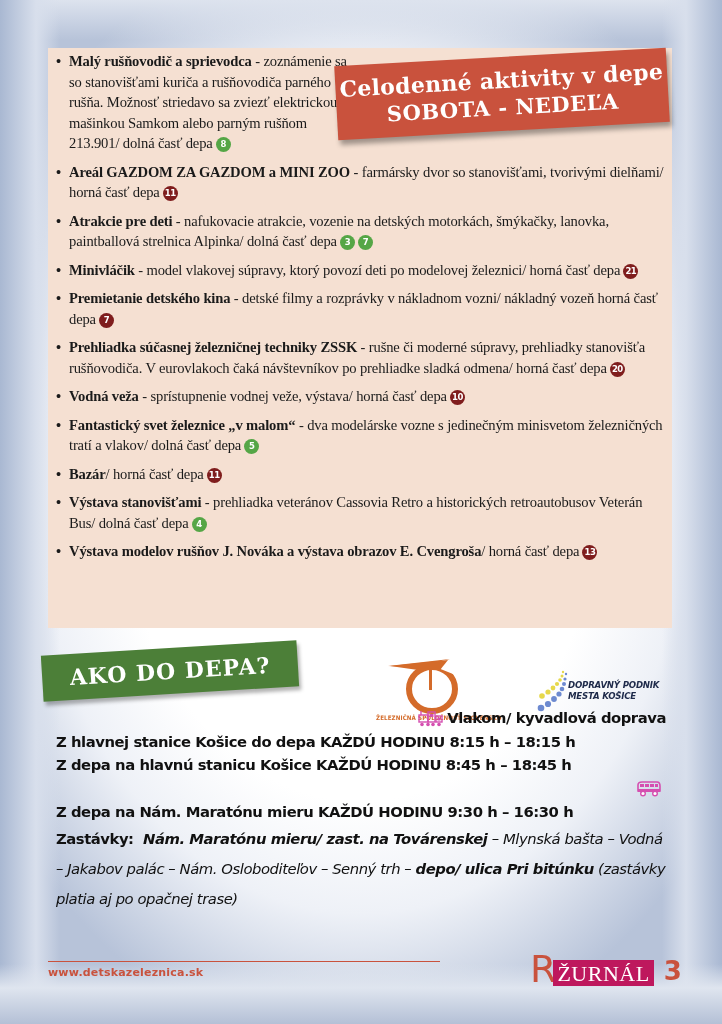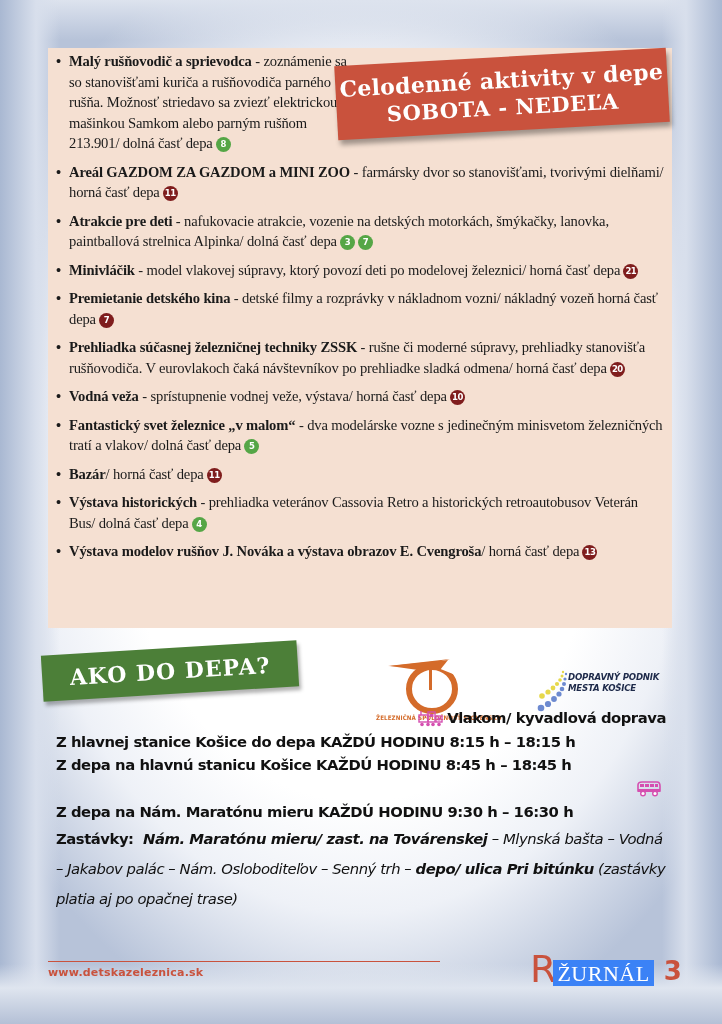--- a/index.html
+++ b/index.html
@@ -75,21 +75,21 @@
   .zssk-logo { position: absolute; left: 376px; top: 656px; width: 116px; height: 70px; }
   .zssk-logo svg { position: absolute; left: 12px; top: 0; }
   .zssk-text {
     position: absolute; left: 0; top: 58px; width: 130px;
     color: #d46b2a; font-family: "DejaVu Sans Condensed", "DejaVu Sans", sans-serif; font-weight: bold;
     font-size: 6.2px; letter-spacing: 0.1px; white-space: nowrap;
   }
   .dpmk-logo { position: absolute; left: 532px; top: 668px; width: 160px; height: 50px; }
   .dpmk-logo svg { position: absolute; left: 0; top: 0; }
   .dpmk-text {
-    position: absolute; left: 36px; top: 4px;
+    position: absolute; left: 36px; top: 12px;
     font-family: "DejaVu Sans", sans-serif; font-weight: bold; font-style: italic;
     font-size: 8.6px; line-height: 11px; color: #1e2a4a; letter-spacing: -0.2px;
   }
 
   .transport {
     position: absolute; left: 56px; top: 706px; width: 610px;
     font-family: "DejaVu Sans", sans-serif; font-weight: bold; font-size: 14.8px;
     line-height: 23.5px; letter-spacing: -0.45px; color: #111;
   }
   .transport .row { white-space: nowrap; height: 23.5px; justify-content: flex-end; }
@@ -107,21 +107,21 @@
     color: #c9523d; font-family: "DejaVu Sans", sans-serif; font-weight: bold; font-size: 11px; letter-spacing: 0.2px; text-align: right;
   }
   .brand {
     position: absolute; left: 530px; top: 952px; height: 44px; display: flex; align-items: flex-start;
   }
   .brand-r {
     color: #c9523d; font-family: "DejaVu Sans", sans-serif; font-size: 38px; line-height: 38px;
     font-weight: normal; margin-top: -2px; letter-spacing: -3px;
   }
   .brand-box {
-    background: #3b82f6; color: #fff; font-family: "Liberation Serif", serif;
+    background: #be185d; color: #fff; font-family: "Liberation Serif", serif;
     font-size: 22px; line-height: 24px; padding: 2px 4px 0 4px; margin-top: 8px; letter-spacing: 0.5px;
   }
   .page-number {
     color: #c9523d; font-family: "DejaVu Sans", sans-serif; font-weight: bold; font-size: 26px;
     line-height: 30px; margin-left: 10px; margin-top: 4px;
   }
 </style>
 </head>
 <body>
 
@@ -134,21 +134,21 @@
   <ul class="activity-list" id="activity-list">
       <li class="activity-item first-item" style="margin-top: 3px;"><span class="bullet">•</span><span class="name">Malý rušňovodič a sprievodca</span><span class="sep"> - </span><span>zoznámenie sa so stanovišťami kuriča a rušňovodiča parného rušňa. Možnosť striedavo sa zviezť elektrickou mašinkou Samkom alebo parným rušňom 213.901/ dolná časť depa</span><span class="badge green">8</span></li>
       <li class="activity-item"><span class="bullet">•</span><span class="name">Areál GAZDOM ZA GAZDOM a MINI ZOO</span><span class="sep"> - </span><span>farmársky dvor so stanovišťami, tvorivými dielňami/ horná časť depa</span><span class="badge red">11</span></li>
       <li class="activity-item"><span class="bullet">•</span><span class="name">Atrakcie pre deti</span><span class="sep"> - </span><span>nafukovacie atrakcie, vozenie na detských motorkách, šmýkačky, lanovka, paintballová strelnica Alpinka/ dolná časť depa</span><span class="badge green">3</span><span class="badge green">7</span></li>
       <li class="activity-item"><span class="bullet">•</span><span class="name">Minivláčik</span><span class="sep"> - </span><span>model vlakovej súpravy, ktorý povozí deti po modelovej železnici/ horná časť depa</span><span class="badge red">21</span></li>
       <li class="activity-item"><span class="bullet">•</span><span class="name">Premietanie detského kina</span><span class="sep"> - </span><span>detské filmy a rozprávky v nákladnom vozni/ nákladný vozeň horná časť depa</span><span class="badge red">7</span></li>
       <li class="activity-item"><span class="bullet">•</span><span class="name">Prehliadka súčasnej železničnej techniky ZSSK</span><span class="sep"> - </span><span>rušne či moderné súpravy, prehliadky stanovišťa rušňovodiča. V eurovlakoch čaká návštevníkov po prehliadke sladká odmena/ horná časť depa</span><span class="badge red">20</span></li>
       <li class="activity-item"><span class="bullet">•</span><span class="name">Vodná veža</span><span class="sep"> - </span><span>sprístupnenie vodnej veže, výstava/ horná časť depa</span><span class="badge red">10</span></li>
       <li class="activity-item"><span class="bullet">•</span><span class="name">Fantastický svet železnice „v malom“</span><span class="sep"> - </span><span>dva modelárske vozne s jedinečným minisvetom železničných tratí a vlakov/ dolná časť depa</span><span class="badge green">5</span></li>
       <li class="activity-item"><span class="bullet">•</span><span class="name">Bazár</span><span class="sep"></span><span>/ horná časť depa</span><span class="badge red">11</span></li>
-      <li class="activity-item"><span class="bullet">•</span><span class="name">Výstava historických</span><span class="sep"> - </span><span>prehliadka veteránov Cassovia Retro a historických retroautobusov Veterán Bus/ dolná časť depa</span><span class="badge green">4</span></li>
+      <li class="activity-item"><span class="bullet">•</span><span class="name">Výstava stanovišťami</span><span class="sep"> - </span><span>prehliadka veteránov Cassovia Retro a historických retroautobusov Veterán Bus/ dolná časť depa</span><span class="badge green">4</span></li>
       <li class="activity-item"><span class="bullet">•</span><span class="name">Výstava modelov rušňov J. Nováka a výstava obrazov E. Cvengroša</span><span class="sep"></span><span>/ horná časť depa</span><span class="badge red">13</span></li>
     </ul>
 </section>
 
 <div class="title-banner">
   <span class="line1">Celodenné aktivity v depe</span>
   <span class="line2">SOBOTA - NEDEĽA</span>
 </div>
 
 <div class="green-banner">AKO DO DEPA?</div>

